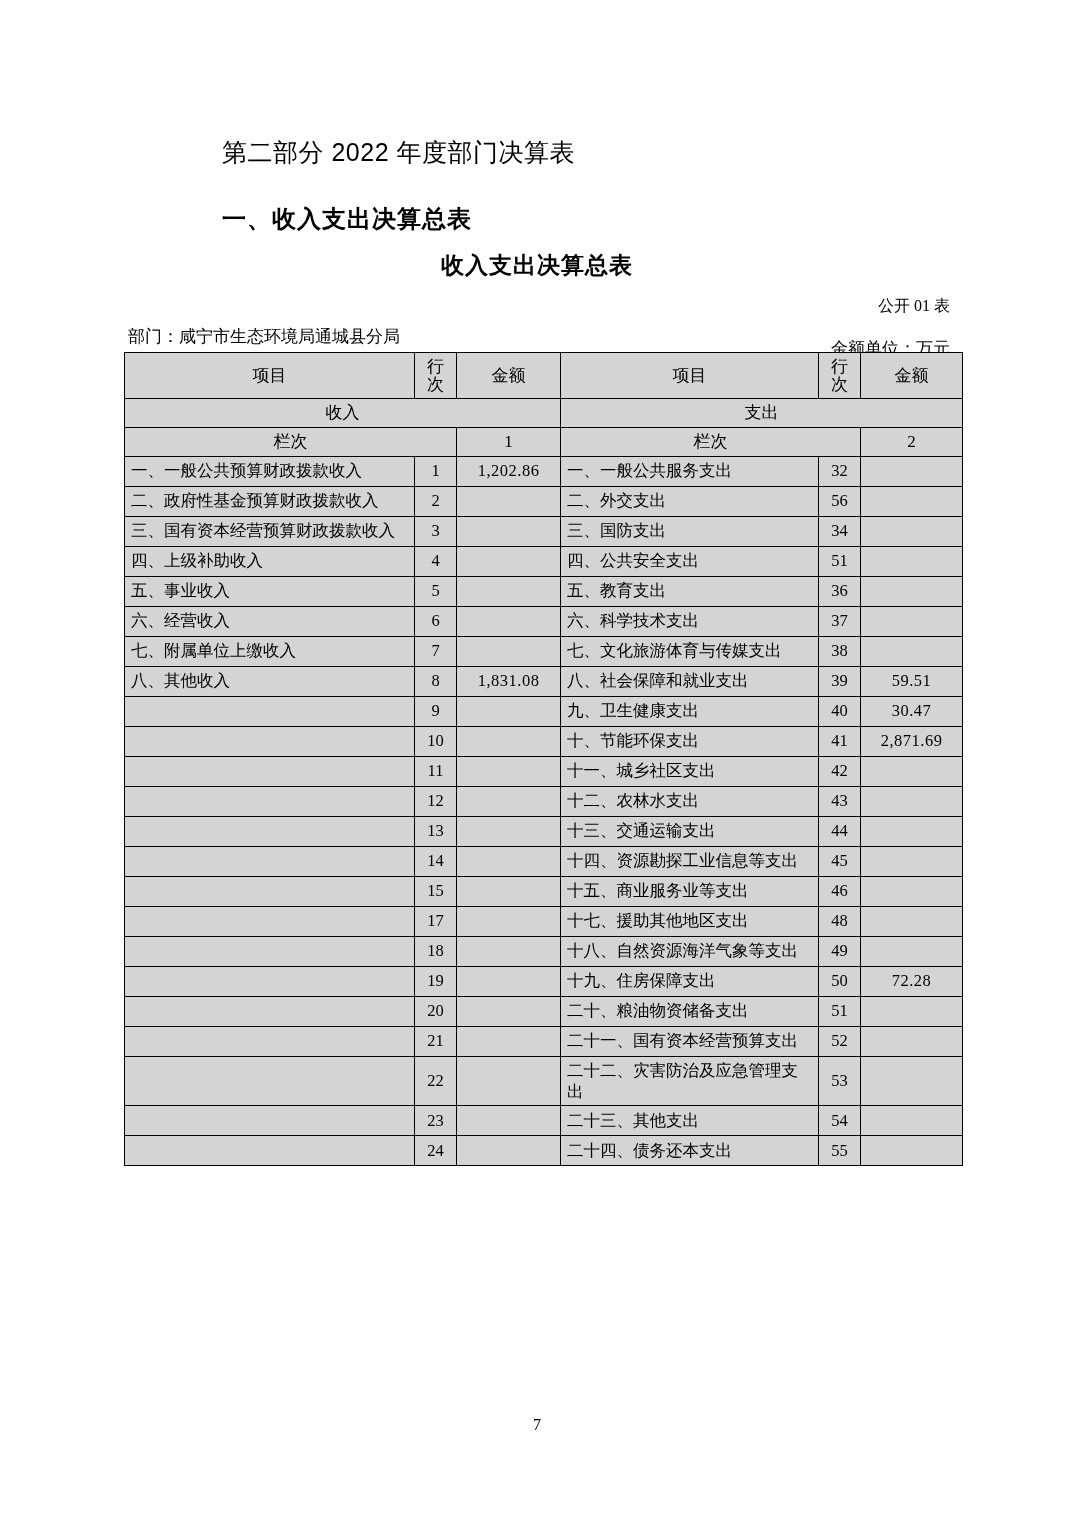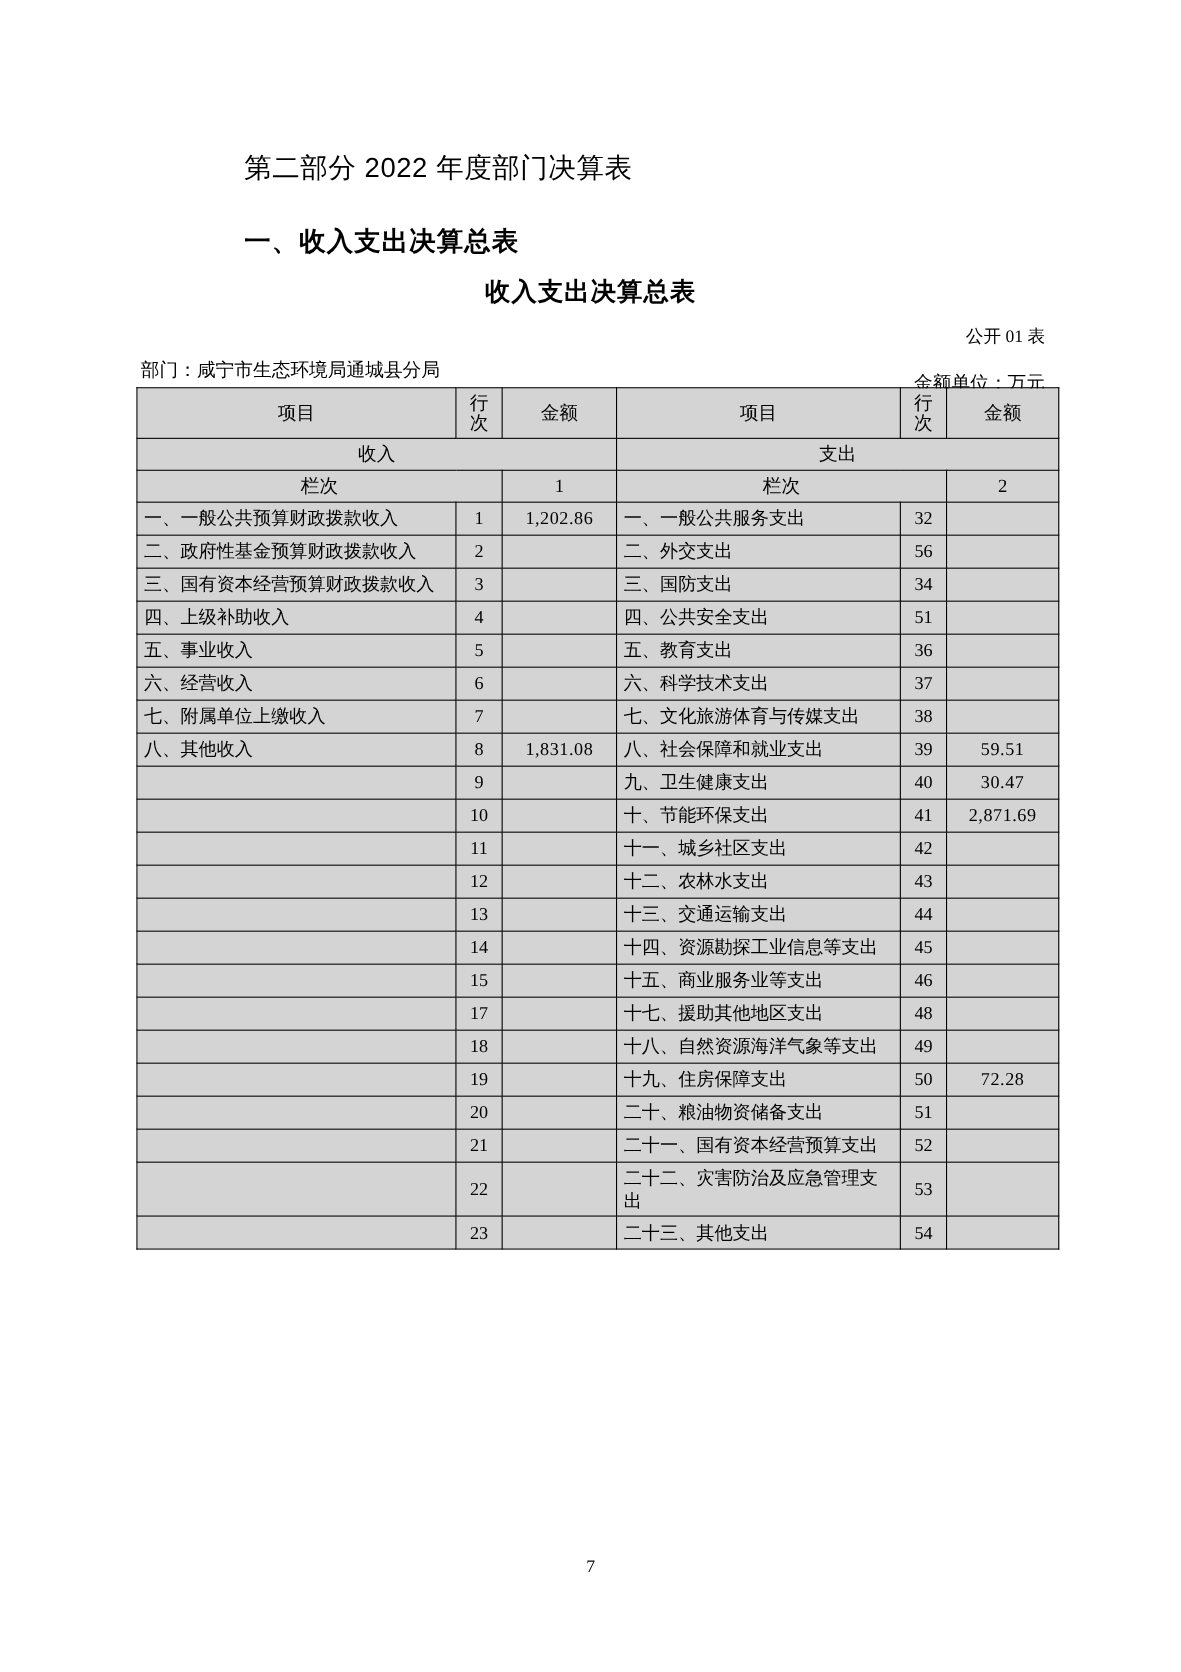--- a/index.html
+++ b/index.html
@@ -321,17 +321,25 @@
           <td class="num"></td>
         </tr>
         <tr class="rowh">
           <td class="item"></td>
           <td class="ctr">23</td>
           <td class="num"></td>
           <td class="item">二十三、其他支出</td>
           <td class="ctr">54</td>
           <td class="num"></td>
         </tr>
+        <tr class="rowh">
+          <td class="item"></td>
+          <td class="ctr">24</td>
+          <td class="num"></td>
+          <td class="item">二十四、债务还本支出</td>
+          <td class="ctr">55</td>
+          <td class="num"></td>
+        </tr>
       </tbody>
   </table>
 
   <div class="footer-page">7</div>
 </div>
 
 </body></html>

